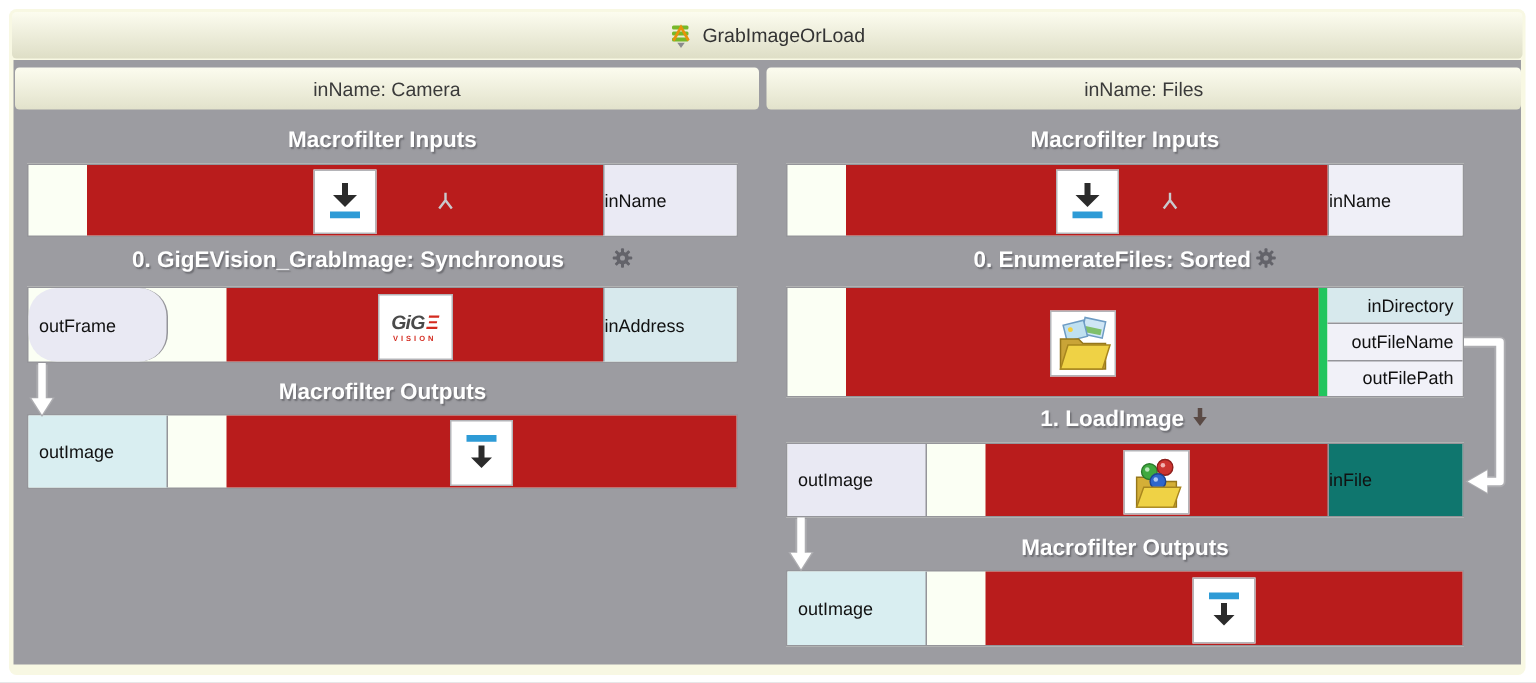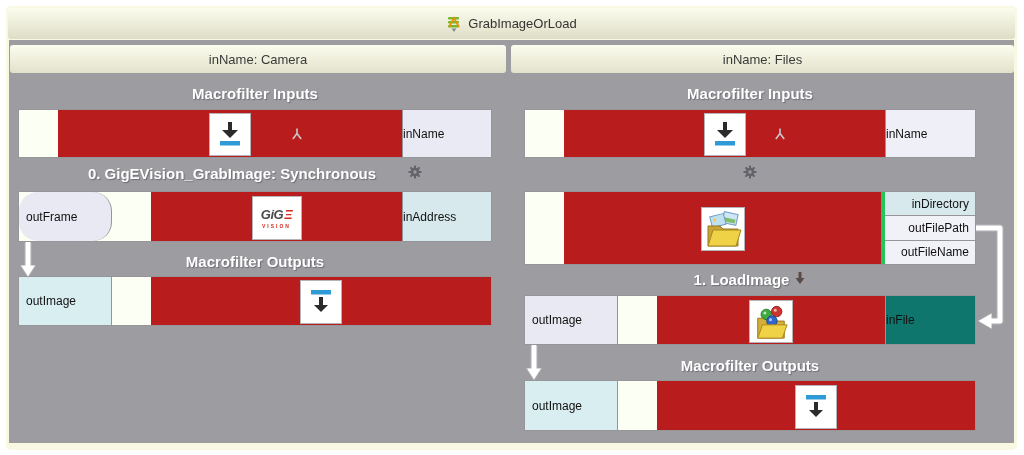--- a/index.html
+++ b/index.html
@@ -14,21 +14,21 @@
   .cell{box-sizing:border-box;display:flex;align-items:center;font-size:12px;color:#111;}
   .main-cell{flex:1;position:relative;background:#b91c1c;margin-left:39px;}
   .pl{justify-content:flex-start;padding-left:7px;}
   .pr{justify-content:flex-start;padding-right:7px;}
   .bg-in{background:#D7E9ED;}
   .bg-outlite{background:#F1F1F8;}
   .bL{border-left:1px solid #95959A;}
   .bR{border-right:1px solid #95959A;}
   .iconbox{position:absolute;left:50%;transform:translateX(-50%);background:#FFFFFF;border:1px solid #B4B4B8;display:flex;flex-direction:column;align-items:center;justify-content:center;}
   .fork{position:absolute;right:98px;top:50%;transform:translateY(-50%);line-height:0;}
-  .stack{width:90px;border-left:4px solid #22c55e;display:flex;flex-direction:column;}
+  .stack{width:90px;border-left:6px solid #22c55e;display:flex;flex-direction:column;}
   .stack .cell{flex:1;justify-content:flex-end;padding-right:6px;}
   .stack .cell + .cell{border-top:1px solid #95959A;}
   .gige-name{font-style:italic;font-weight:bold;font-size:13px;color:#4A4A4A;letter-spacing:-0.5px;display:flex;align-items:center;}
   .gige-e{color:#D42B20;margin-left:1px;}
   .gige-sub{font-size:5px;font-weight:bold;color:#D42B20;letter-spacing:2px;margin-top:1px;}
   svg{display:block;}
   .overlay{left:0;top:0;width:1024px;height:455px;pointer-events:none;}
 </style>
 </head>
 <body>
@@ -154,20 +154,21 @@
           <path d="M7,1.5 V6.5 M7,6.5 L2.8,12 M7,6.5 L11.2,12"></path>
         </svg>
       </div>
     </div>
     <div class="cell pr bL" style="width:90px;background:#EFEFF7;">
       <span>inName</span>
     </div>
   </div>
 
   <div class="abs sec-title" style="left:524px;top:165px;width:452px;height:24px;">
+    <span>0. EnumerateFiles: Sorted</span>
     <span>
       <svg width="14" height="14" viewBox="0 0 14 14">
         <g fill="#63636A">
           <rect x="6" y="0.5" width="2" height="13" rx="0.6"></rect>
           <rect x="6" y="0.5" width="2" height="13" rx="0.6" transform="rotate(45 7 7)"></rect>
           <rect x="6" y="0.5" width="2" height="13" rx="0.6" transform="rotate(90 7 7)"></rect>
           <rect x="6" y="0.5" width="2" height="13" rx="0.6" transform="rotate(135 7 7)"></rect>
         </g>
         <circle cx="7" cy="7" r="4.2" fill="#63636A"></circle>
         <circle cx="7" cy="7" r="1.7" fill="#9C9CA1"></circle>
@@ -190,24 +191,24 @@
           <path d="M4,16 h12 l3,3 h15 v17 H4 z" fill="#C9A437" stroke="#96771B" stroke-width="1"></path>
           <polygon points="4,36 9,20 37,20 32,36" fill="#EFD245" stroke="#A8861E" stroke-width="1"></polygon>
         </svg>
       </div>
     </div>
     <div class="stack">
       <div class="cell bg-in">
         <span>inDirectory</span>
       </div>
       <div class="cell bg-outlite">
+        <span>outFileName</span>
+      </div>
+      <div class="cell bg-outlite">
         <span>outFilePath</span>
-      </div>
-      <div class="cell bg-outlite">
-        <span>outFileName</span>
       </div>
     </div>
   </div>
 
   <div class="abs sec-title" style="left:524px;top:271px;width:452px;height:22px;">
     <span>1. LoadImage</span>
     <span style="margin-left:2px;">
       <svg width="12" height="14" viewBox="0 0 12 14">
         <rect x="4.5" y="1" width="3" height="6.5" fill="#5A4A45"></rect>
         <polygon points="1.5,7 10.5,7 6,13" fill="#5A4A45"></polygon>

